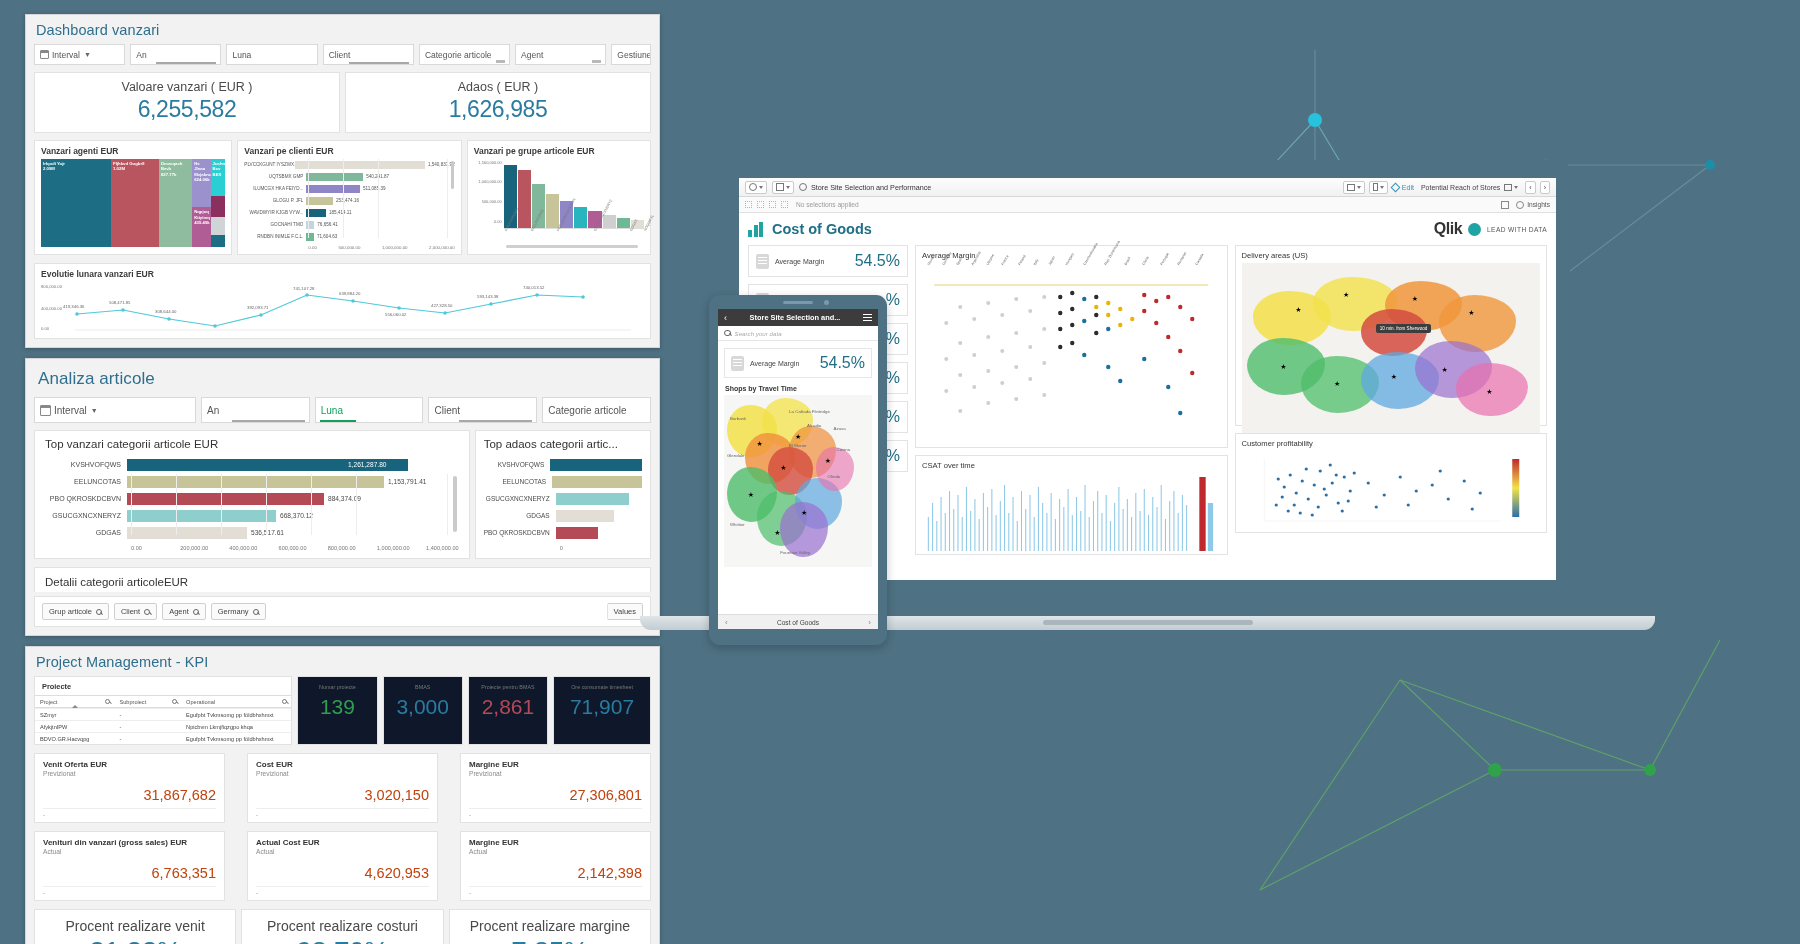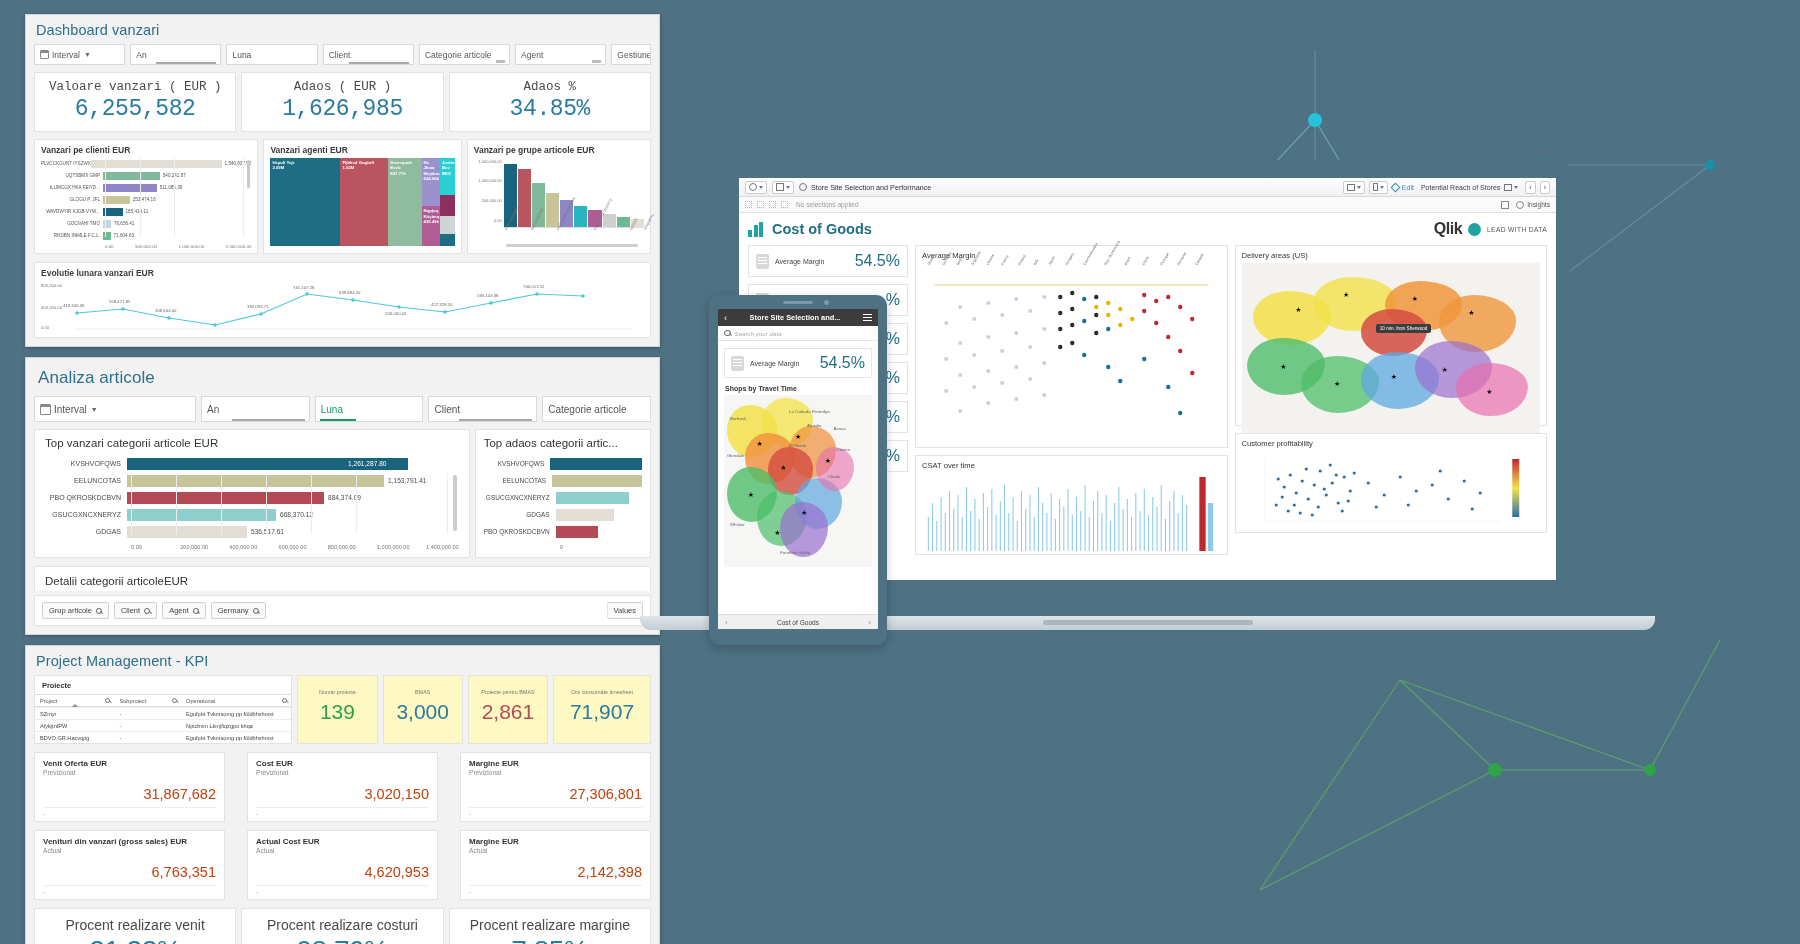--- a/index.html
+++ b/index.html
@@ -38,21 +38,21 @@
   .filt .cal {
     display:inline-block; width:9px; height:9px; border:1px solid #888;
     margin-right:3px; position:relative; flex:none; border-radius:1px;
   }
   .filt .cal:after{content:"";position:absolute;top:0;left:0;right:0;height:2px;background:#888;}
   .filt .car { margin-left:4px; font-size:7px; color:#666; }
   .filt .ubar { position:absolute; left:28%; right:4px; bottom:0; height:2px; background:#a8a8a8; }
   .filt .ubar.green { background:#13a05c; left:4px; right:62%; }
   .filt .mini-dd { position:absolute; right:4px; bottom:1px; width:9px; height:3px; background:#b9b9b9; }
 
-  .kpi-row { display:flex; gap:5px; padding:0 8px 7px 8px;font-family:Liberation Mono, monospace; }
+  .kpi-row { display:flex; gap:5px; padding:0 8px 7px 8px; }
   .kpi-box {
     background:#fff; border:1px solid #e2e2e2; flex:1; text-align:center;
     padding:7px 4px 9px 4px;
   }
   .kpi-label { font-size:12.5px; color:#4a4a4a; margin-bottom:2px; }
   .kpi-value { font-size:23px; color:#2a7ba0; letter-spacing:-.4px; }
 
   .panel-row { display:flex; gap:5px; padding:0 8px 8px 8px; }
   .panel {
     background:#fff; border:1px solid #e2e2e2; flex:1; min-width:0;
@@ -121,21 +121,21 @@
   .pm-table h4 { margin:0 0 4px 7px; font-size:7.4px; color:#333; font-weight:bold; }
   .pm-hdr, .pm-tr { display:flex; font-size:5.6px; border-top:1px solid #eee; }
   .pm-hdr { color:#555; border-top:1px solid #ddd; border-bottom:1px solid #ddd; }
   .pm-hdr div, .pm-tr div { padding:2.5px 5px; position:relative; }
   .pm-c1 { width:31%; } .pm-c2 { width:26%; } .pm-c3 { flex:1; }
   .pm-hdr .mg { position:absolute; right:4px; top:3px; width:5px; height:5px; border:1px solid #777; border-radius:50%; }
   .pm-hdr .mg:after{content:"";position:absolute;width:2.5px;height:1px;background:#777;transform:rotate(45deg);right:-2px;bottom:0;}
   .pm-tr div { color:#444; }
   .sortcar { position:absolute; left:46%; bottom:-1px; width:0;height:0;border-left:3px solid transparent;border-right:3px solid transparent;border-bottom:3px solid #888; }
 
-  .pm-kpi { background:#fef9c3; border:1px solid #e2e2e2; flex:.42; text-align:center; padding:13px 2px; min-width:0; }
+  .pm-kpi { background:#0f172a; border:1px solid #e2e2e2; flex:.42; text-align:center; padding:7px 2px; min-width:0; }
   .pm-kpi .l { font-size:5.4px; color:#777; margin-bottom:5px; }
   .pm-kpi .v { font-size:21px; }
 
   
   .fin-row { display:flex; gap:22px; padding:0 8px 8px 8px; }
   .fin-box { background:#fff; border:1px solid #e2e2e2; flex:1; padding:6px 8px 4px 8px; min-width:0; }
   .fin-t { font-size:8px; color:#333; font-weight:bold; }
   .fin-s { font-size:6.6px; color:#8a8a8a; margin-top:1px; }
   .fin-v { font-size:14.5px; color:#c2410c; text-align:right; margin-top:10px; }
   .fin-f { font-size:6.5px; color:#999; border-top:1px solid #eee; margin-top:5px; padding-top:2px; }
@@ -283,27 +283,50 @@
 
     <div class="kpi-row">
       <div class="kpi-box">
         <div class="kpi-label">Valoare vanzari ( EUR )</div>
         <div class="kpi-value">6,255,582</div>
       </div>
       <div class="kpi-box">
         <div class="kpi-label">Adaos ( EUR )</div>
         <div class="kpi-value">1,626,985</div>
       </div>
-      <div class="kpi-box">
-        <div class="kpi-label">Adaos %</div>
-        <div class="kpi-value">34.85%</div>
-      </div>
     </div>
 
     <div class="panel-row">
+
+      <div class="panel" style="flex:.92">
+        <div class="panel-title">Vanzari agenti EUR</div>
+        <div class="tm">
+          <div style="left:0;top:0;width:38%;height:100%;background:#1d6e84">
+            <div class="tm-t"><span>Irkpoli Yojr</span><br><span>2.09M</span></div>
+          </div>
+          <div style="left:38%;top:0;width:26%;height:100%;background:#b9555f">
+            <div class="tm-t"><span>Fljhkvd Gugbrll</span><br><span>1.02M</span></div>
+          </div>
+          <div style="left:64%;top:0;width:18%;height:100%;background:#8fbb9e">
+            <div class="tm-t"><span>Dmzcqach Bzvb</span><br><span>827.77k</span></div>
+          </div>
+          <div style="left:82%;top:0;width:10%;height:55%;background:#9b92cd">
+            <div class="tm-t"><span>Hx Jlnaa Mxjabnub</span><br><span>624.06k</span></div>
+          </div>
+          <div style="left:82%;top:55%;width:10%;height:45%;background:#b05d96">
+            <div class="tm-t"><span>Nqpjoq Ktiyimq</span><br><span>435.49k</span></div>
+          </div>
+          <div style="left:92%;top:0;width:8%;height:42%;background:#29cfd2">
+            <div class="tm-t"><span>Jushn Bcv BEX</span></div>
+          </div>
+          <div style="left:92%;top:42%;width:8%;height:24%;background:#8b2f5e"></div>
+          <div style="left:92%;top:66%;width:8%;height:20%;background:#cfd4d6"></div>
+          <div style="left:92%;top:86%;width:8%;height:14%;background:#1d6e84"></div>
+        </div>
+      </div>
 
       <div class="panel" style="flex:1.05">
         <div class="panel-title">Vanzari pe clienti EUR</div>
         <div class="hb-wrap">
           <div class="hb-grid">
             <i style="left:0%"></i>
               <i style="left:25%"></i>
               <i style="left:50%"></i>
               <i style="left:100%"></i>
           </div>
@@ -342,47 +365,20 @@
               <div class="hb-bar" style="width:3.6%;background:#6fb894"></div>
               <div class="hb-val">71,604.63</div>
             </div>
           <div class="hb-axis">
             <span>0.00</span>
             <span>500,000.00</span>
             <span>1,000,000.00</span>
             <span>2,000,000.00</span>
           </div>
           <div class="hb-scroll"></div>
-        </div>
-      </div>
-
-      <div class="panel" style="flex:.92">
-        <div class="panel-title">Vanzari agenti EUR</div>
-        <div class="tm">
-          <div style="left:0;top:0;width:38%;height:100%;background:#1d6e84">
-            <div class="tm-t"><span>Irkpoli Yojr</span><br><span>2.09M</span></div>
-          </div>
-          <div style="left:38%;top:0;width:26%;height:100%;background:#b9555f">
-            <div class="tm-t"><span>Fljhkvd Gugbrll</span><br><span>1.02M</span></div>
-          </div>
-          <div style="left:64%;top:0;width:18%;height:100%;background:#8fbb9e">
-            <div class="tm-t"><span>Dmzcqach Bzvb</span><br><span>827.77k</span></div>
-          </div>
-          <div style="left:82%;top:0;width:10%;height:55%;background:#9b92cd">
-            <div class="tm-t"><span>Hx Jlnaa Mxjabnub</span><br><span>624.06k</span></div>
-          </div>
-          <div style="left:82%;top:55%;width:10%;height:45%;background:#b05d96">
-            <div class="tm-t"><span>Nqpjoq Ktiyimq</span><br><span>435.49k</span></div>
-          </div>
-          <div style="left:92%;top:0;width:8%;height:42%;background:#29cfd2">
-            <div class="tm-t"><span>Jushn Bcv BEX</span></div>
-          </div>
-          <div style="left:92%;top:42%;width:8%;height:24%;background:#8b2f5e"></div>
-          <div style="left:92%;top:66%;width:8%;height:20%;background:#cfd4d6"></div>
-          <div style="left:92%;top:86%;width:8%;height:14%;background:#1d6e84"></div>
         </div>
       </div>
 
       <div class="panel" style="flex:.85">
         <div class="panel-title">Vanzari pe grupe articole EUR</div>
         <div class="vb">
           <div class="vb-y">
             <span style="top:4%">1,500,000.00</span>
             <span style="top:32%">1,000,000.00</span>
             <span style="top:60%">500,000.00</span>

